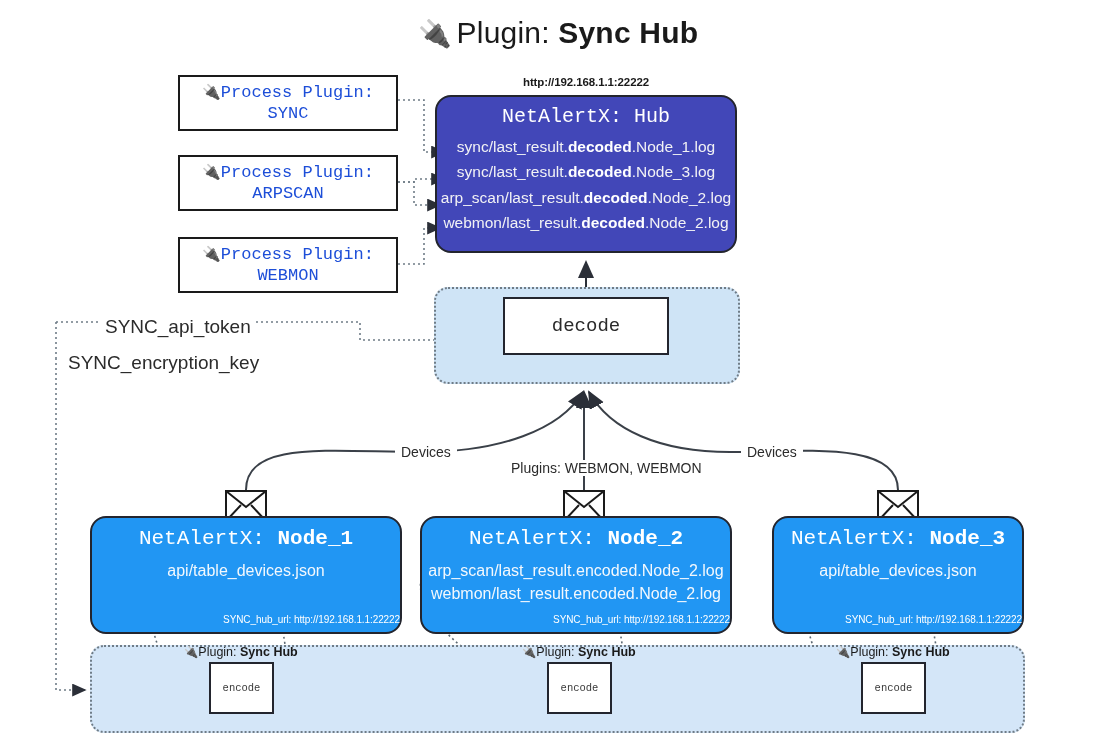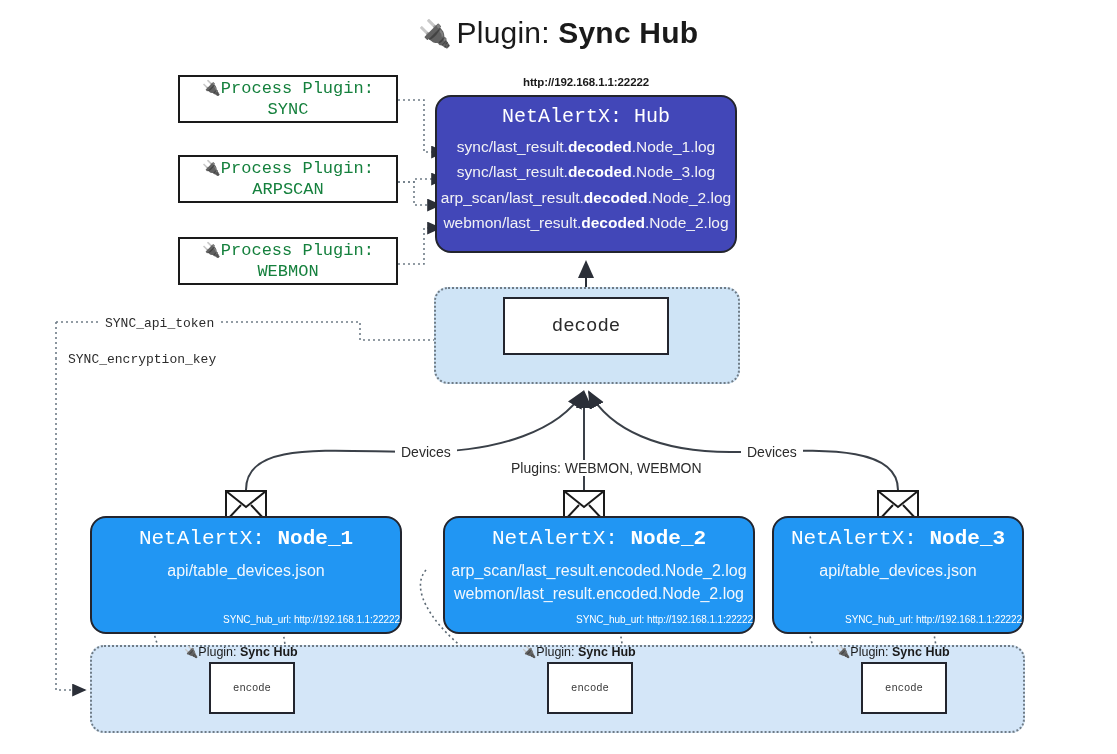--- a/index.html
+++ b/index.html
@@ -35,26 +35,26 @@
     font-size: 30px;
     color: #1a1a1a;
     letter-spacing: 0.2px;
     white-space: nowrap;
   }
   #title .plug { font-size: 27px; margin-right: 4px; }
   #title .strong { font-weight: bold; }
 
   
   .procbox {
-    width: 220px; height: 48px;
+    width: 220px; height: 56px;
     background: #ffffff;
     border: 2px solid #1a1a1a;
     font-family: "Liberation Mono", monospace;
     font-size: 17px;
-    color: #15803d;
+    color: #1d4ed8;
     display: flex;
     flex-direction: column;
     align-items: center;
     justify-content: center;
     line-height: 1.25;
   }
   .procbox .l1 { white-space: nowrap; }
   .procbox .l1 .plug { font-family: "DejaVu Sans", sans-serif; font-size: 15px; }
   .procbox .l2 { white-space: nowrap; }
 
@@ -105,26 +105,25 @@
     background: #ffffff;
     border: 2px solid #23252e;
     display: flex; align-items: center; justify-content: center;
     font-family: "Liberation Mono", monospace;
     font-size: 19px;
     color: #2b2b2b;
   }
 
   
   .keylabel {
-    font-size: 13px;
+    font-size: 19px;
     color: #2b2b2b;
     background: #ffffff;
     padding: 0 5px;
     white-space: nowrap;
-    font-family: Liberation Mono, monospace;
   }
   #lbl-token { left: 100px; top: 316px; }
   #lbl-enc   { left: 63px;  top: 352px; }
 
   
   .edgelabel {
     font-size: 14px;
     color: #2b2b2b;
     background: #ffffff;
     padding: 0 6px;
@@ -162,32 +161,32 @@
     position: absolute;
     left: 0; right: 0; bottom: 7px;
     text-align: right;
     font-size: 10px;
     font-weight: normal;
     color: #ffffff;
     white-space: nowrap;
     letter-spacing: -0.1px;
   }
   #node1 { left: 90px;  top: 516px; width: 312px; }
-  #node2 { left: 443px; top: 516px; width: 312px; }
+  #node2 { left: 420px; top: 516px; width: 312px; }
   #node3 { left: 772px; top: 516px; width: 252px; }
 
   
   #bottomband {
     left: 90px; top: 645px; width: 935px; height: 88px;
     background: #d4e6f8;
     border: 2px dotted #6f7c87;
     border-radius: 14px;
   }
   .encode-box {
-    width: 86px; height: 52px;
+    width: 65px; height: 52px;
     background: #ffffff;
     border: 2px solid #23252e;
     display: flex; align-items: center; justify-content: center;
     font-family: "Liberation Mono", monospace;
     font-size: 10.5px;
     color: #3a3a3a;
   }
   #enc1 { left: 209px; top: 662px; }
   #enc2 { left: 547px; top: 662px; }
   #enc3 { left: 861px; top: 662px; }

